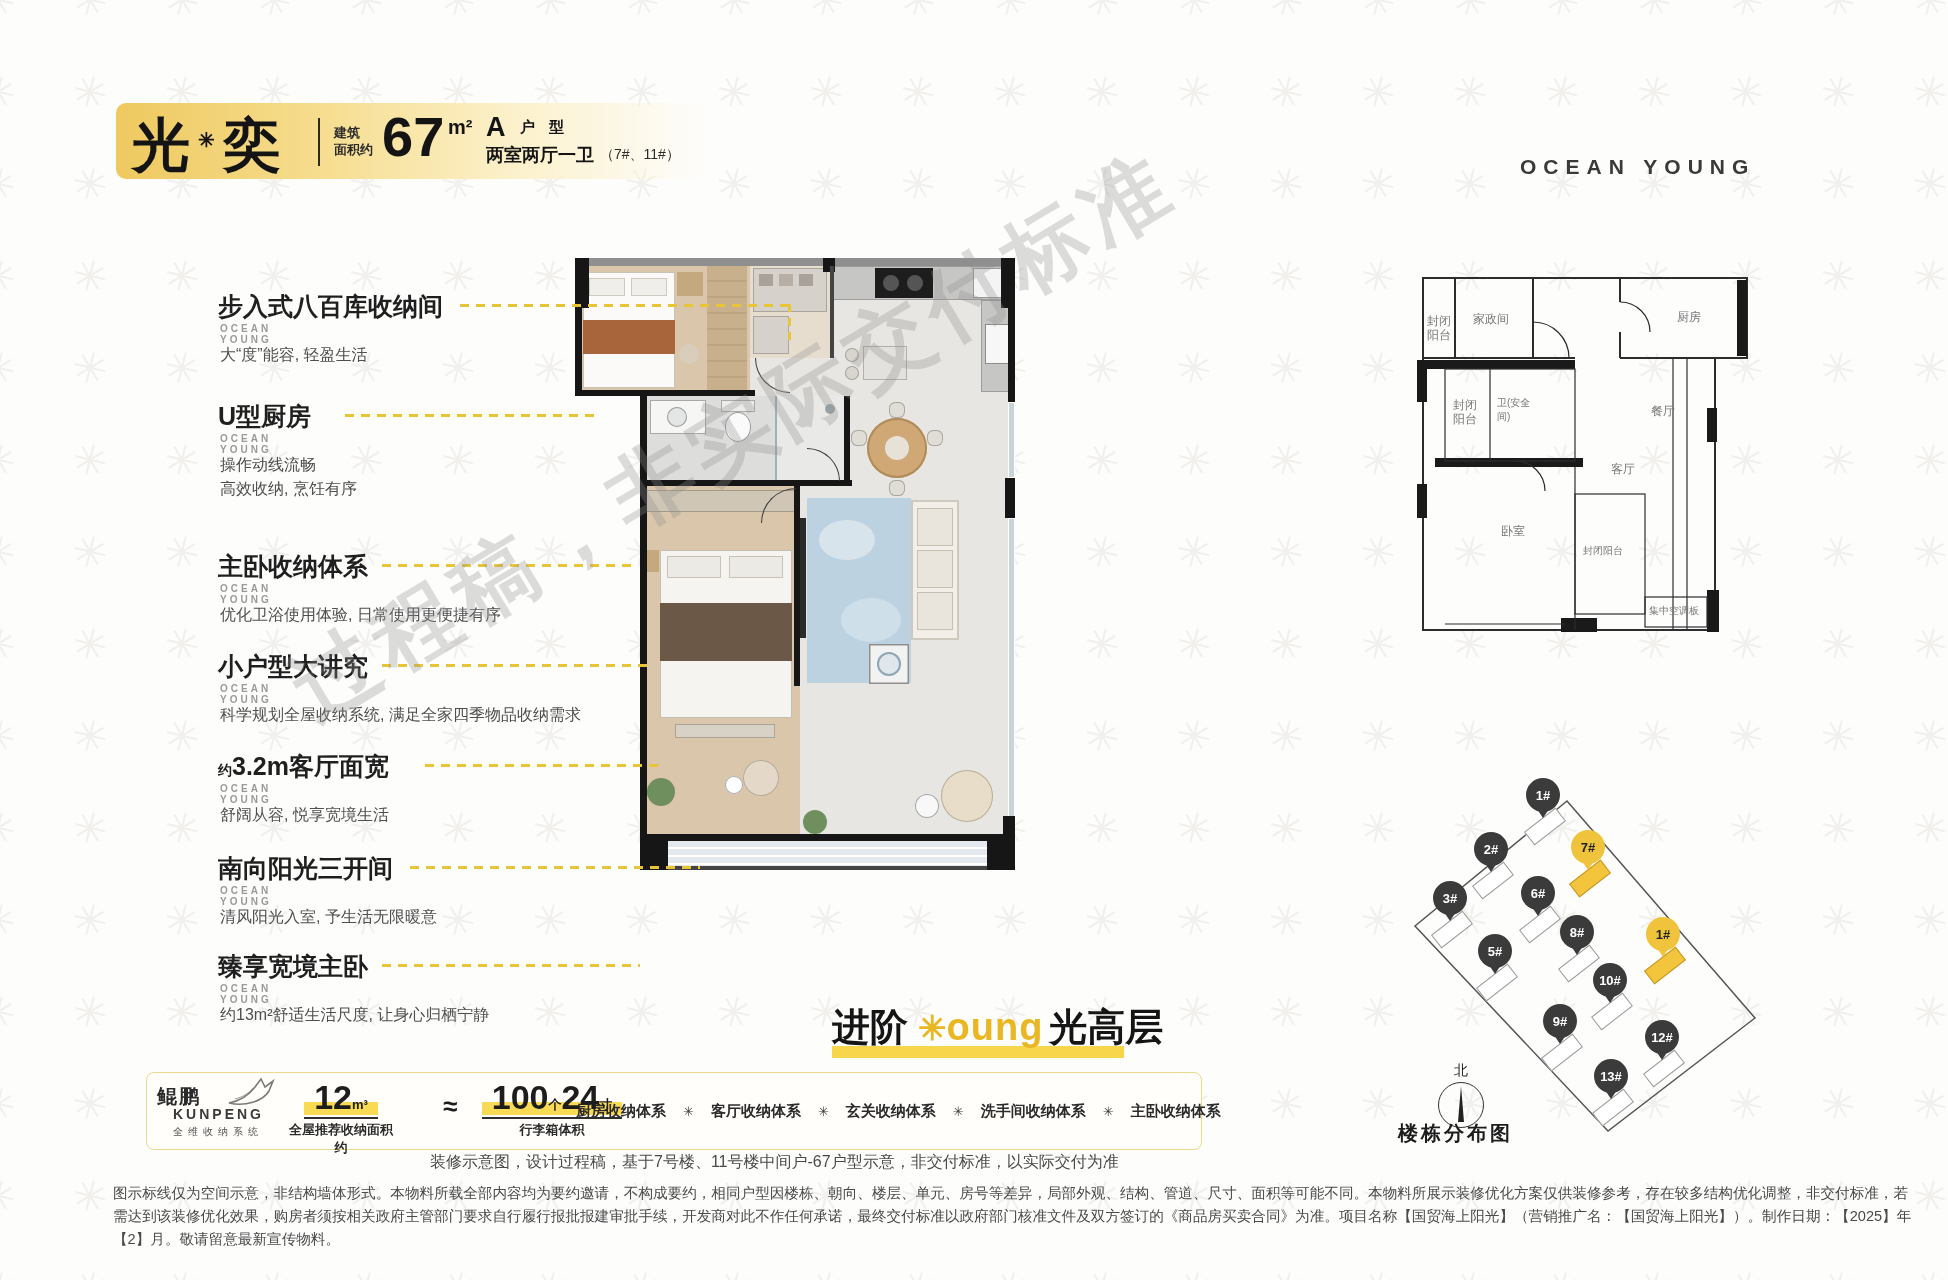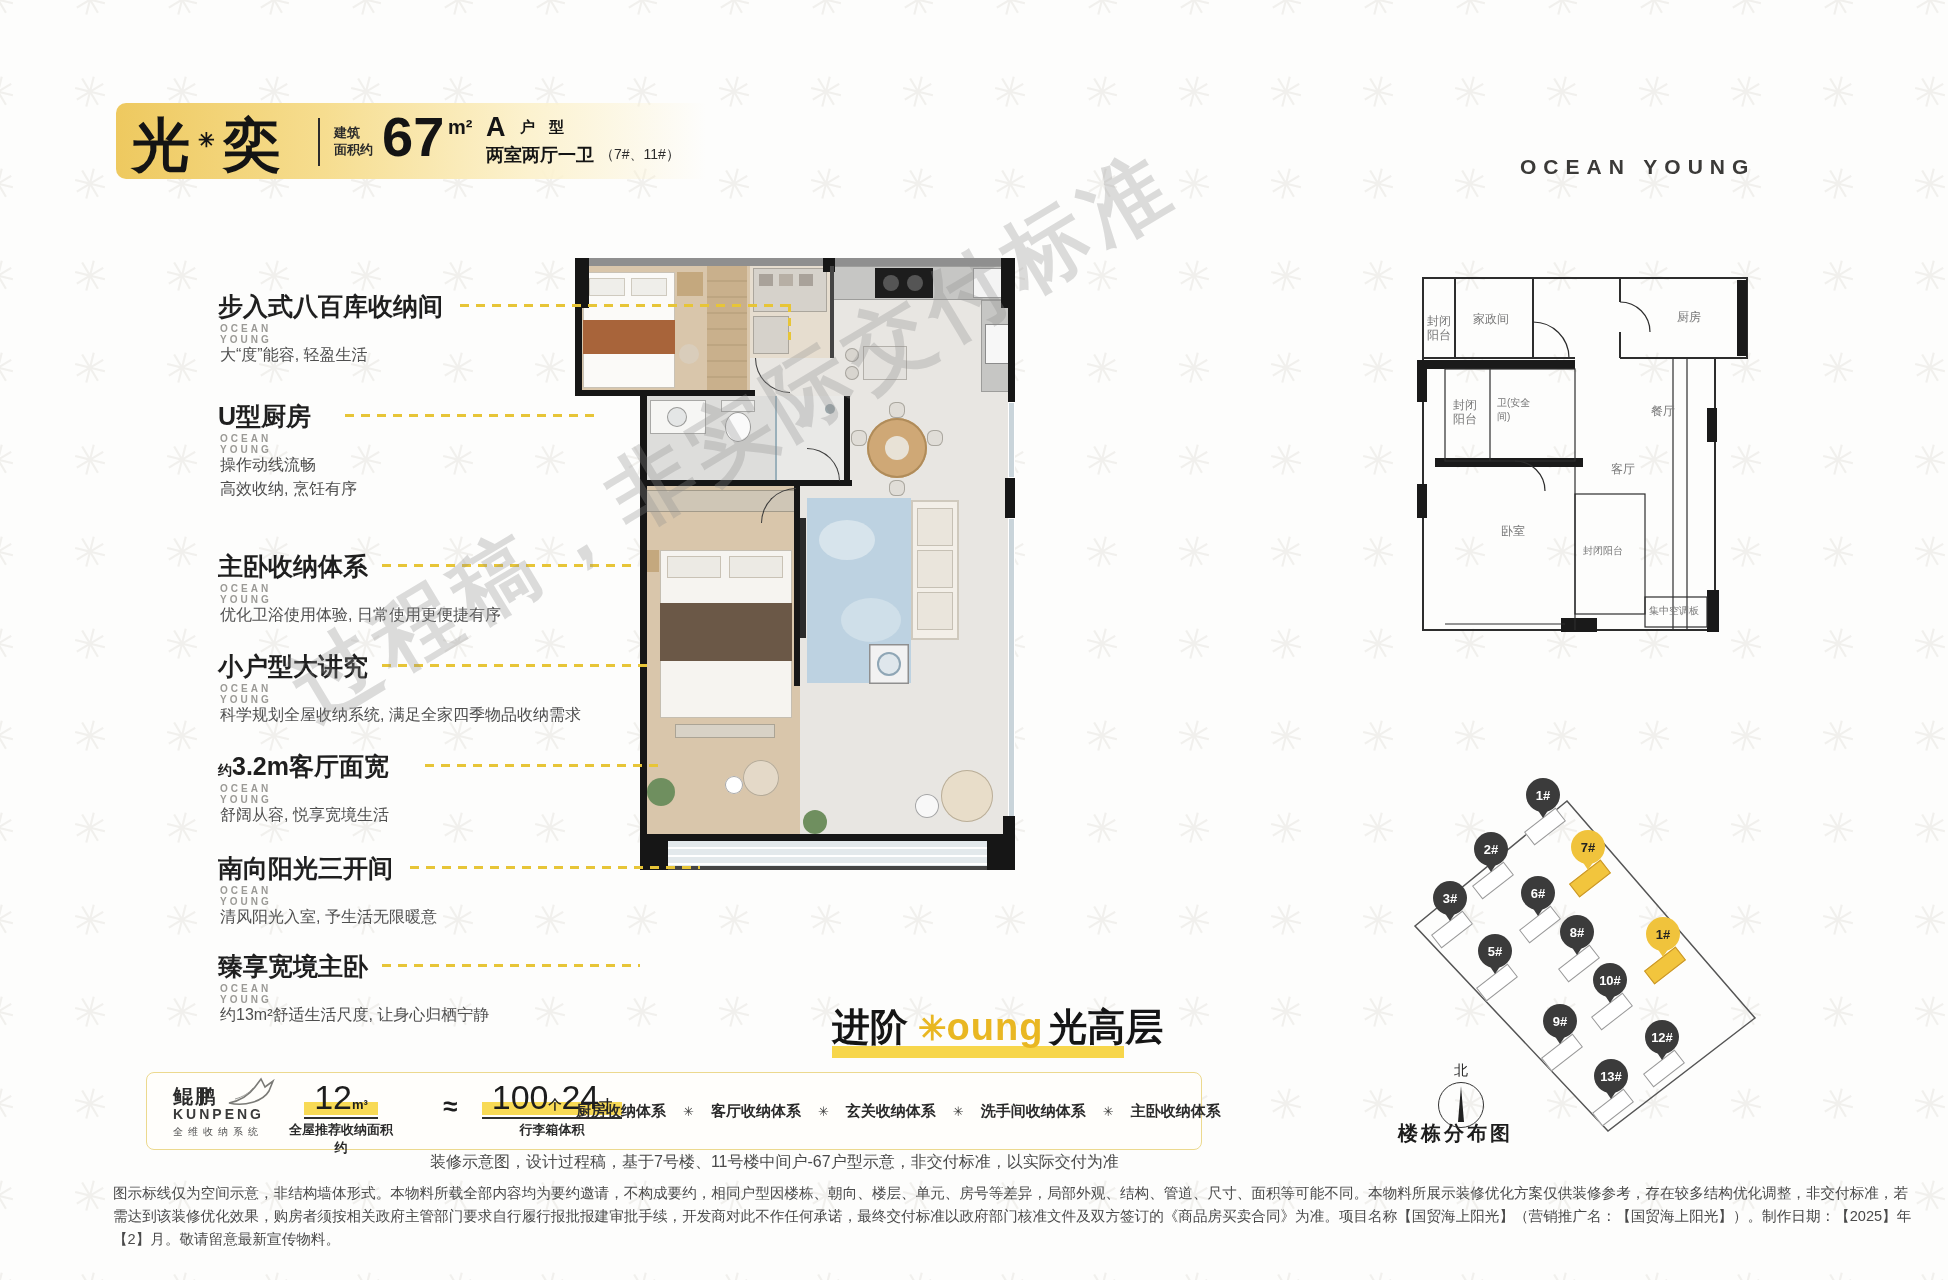--- a/index.html
+++ b/index.html
@@ -47,28 +47,28 @@
     font-size:84px;letter-spacing:8px;color:#8f8f8f;opacity:.30;transform:rotate(-31deg);transform-origin:0 50%;white-space:nowrap;}
   
   #slogan{left:832px;top:1002px;z-index:6;font-size:38px;white-space:nowrap;}
   #slogan .cn{font-family:"Liberation Serif",serif;font-weight:bold;color:#151515;}
   #slogan .star{color:#e9b722;font-size:34px;font-weight:bold;margin-left:10px;}
   #slogan .yg{color:#e9b722;font-weight:bold;letter-spacing:1px;margin-right:6px;}
   #slogan-underline{left:832px;top:1046px;width:292px;height:12px;background:#f7d64b;z-index:5;}
   
   #kp-box{left:146px;top:1072px;width:1054px;height:76px;border:1.5px solid #ecd98e;border-radius:8px;background:#fffefb;z-index:6;}
   #kp-box .abs{position:absolute;}
-  #kp-cn{left:26px;top:10px;font-size:20px;font-weight:bold;color:#2b2b2b;letter-spacing:2px;}
+  #kp-cn{left:10px;top:10px;font-size:20px;font-weight:bold;color:#2b2b2b;letter-spacing:2px;}
   #kp-whale{left:78px;top:4px;}
   #kp-en{left:26px;top:33px;font-size:14px;font-weight:bold;letter-spacing:3px;color:#3a3a3a;}
   #kp-sub{left:26px;top:52px;font-size:10px;letter-spacing:5px;color:#555;}
   .stat{text-align:center;}
   .stat .num{position:relative;display:inline-block;padding:0 10px;border-bottom:2px solid #2f2f2f;}
   .stat .num .hl-bar{position:absolute;left:0;right:0;bottom:2px;height:13px;background:#f8da55;z-index:0;}
-  .stat .num .t{position:relative;z-index:1;font-size:34px;font-weight:normal;color:#1d1d1d;line-height:40px;text-align:right;}
+  .stat .num .t{position:relative;z-index:1;font-size:34px;font-weight:bold;color:#1d1d1d;line-height:40px;text-align:right;}
   .stat .num .u{position:relative;z-index:1;font-size:13px;font-weight:bold;color:#1d1d1d;}
   .stat .lbl{font-size:13px;font-weight:bold;color:#2b2b2b;margin-top:2px;}
   #kp-approx{left:296px;top:18px;font-size:26px;font-weight:bold;color:#1d1d1d;}
   #kp-systems{left:429px;top:0;height:76px;display:flex;align-items:center;gap:17px;}
   #kp-systems .sys{font-size:15px;font-weight:bold;color:#2b2b2b;white-space:nowrap;}
   #kp-systems .sep{font-size:13px;color:#3a3a3a;}
   
   #sdiagram{left:1415px;top:262px;width:340px;height:375px;z-index:4;}
   #sdiagram .rlabel{position:absolute;font-size:12px;color:#777;line-height:14px;}
   #sdiagram-caption{left:1430px;top:642px;width:340px;text-align:center;font-size:23px;color:#6a6a6a;letter-spacing:2px;z-index:4;}

